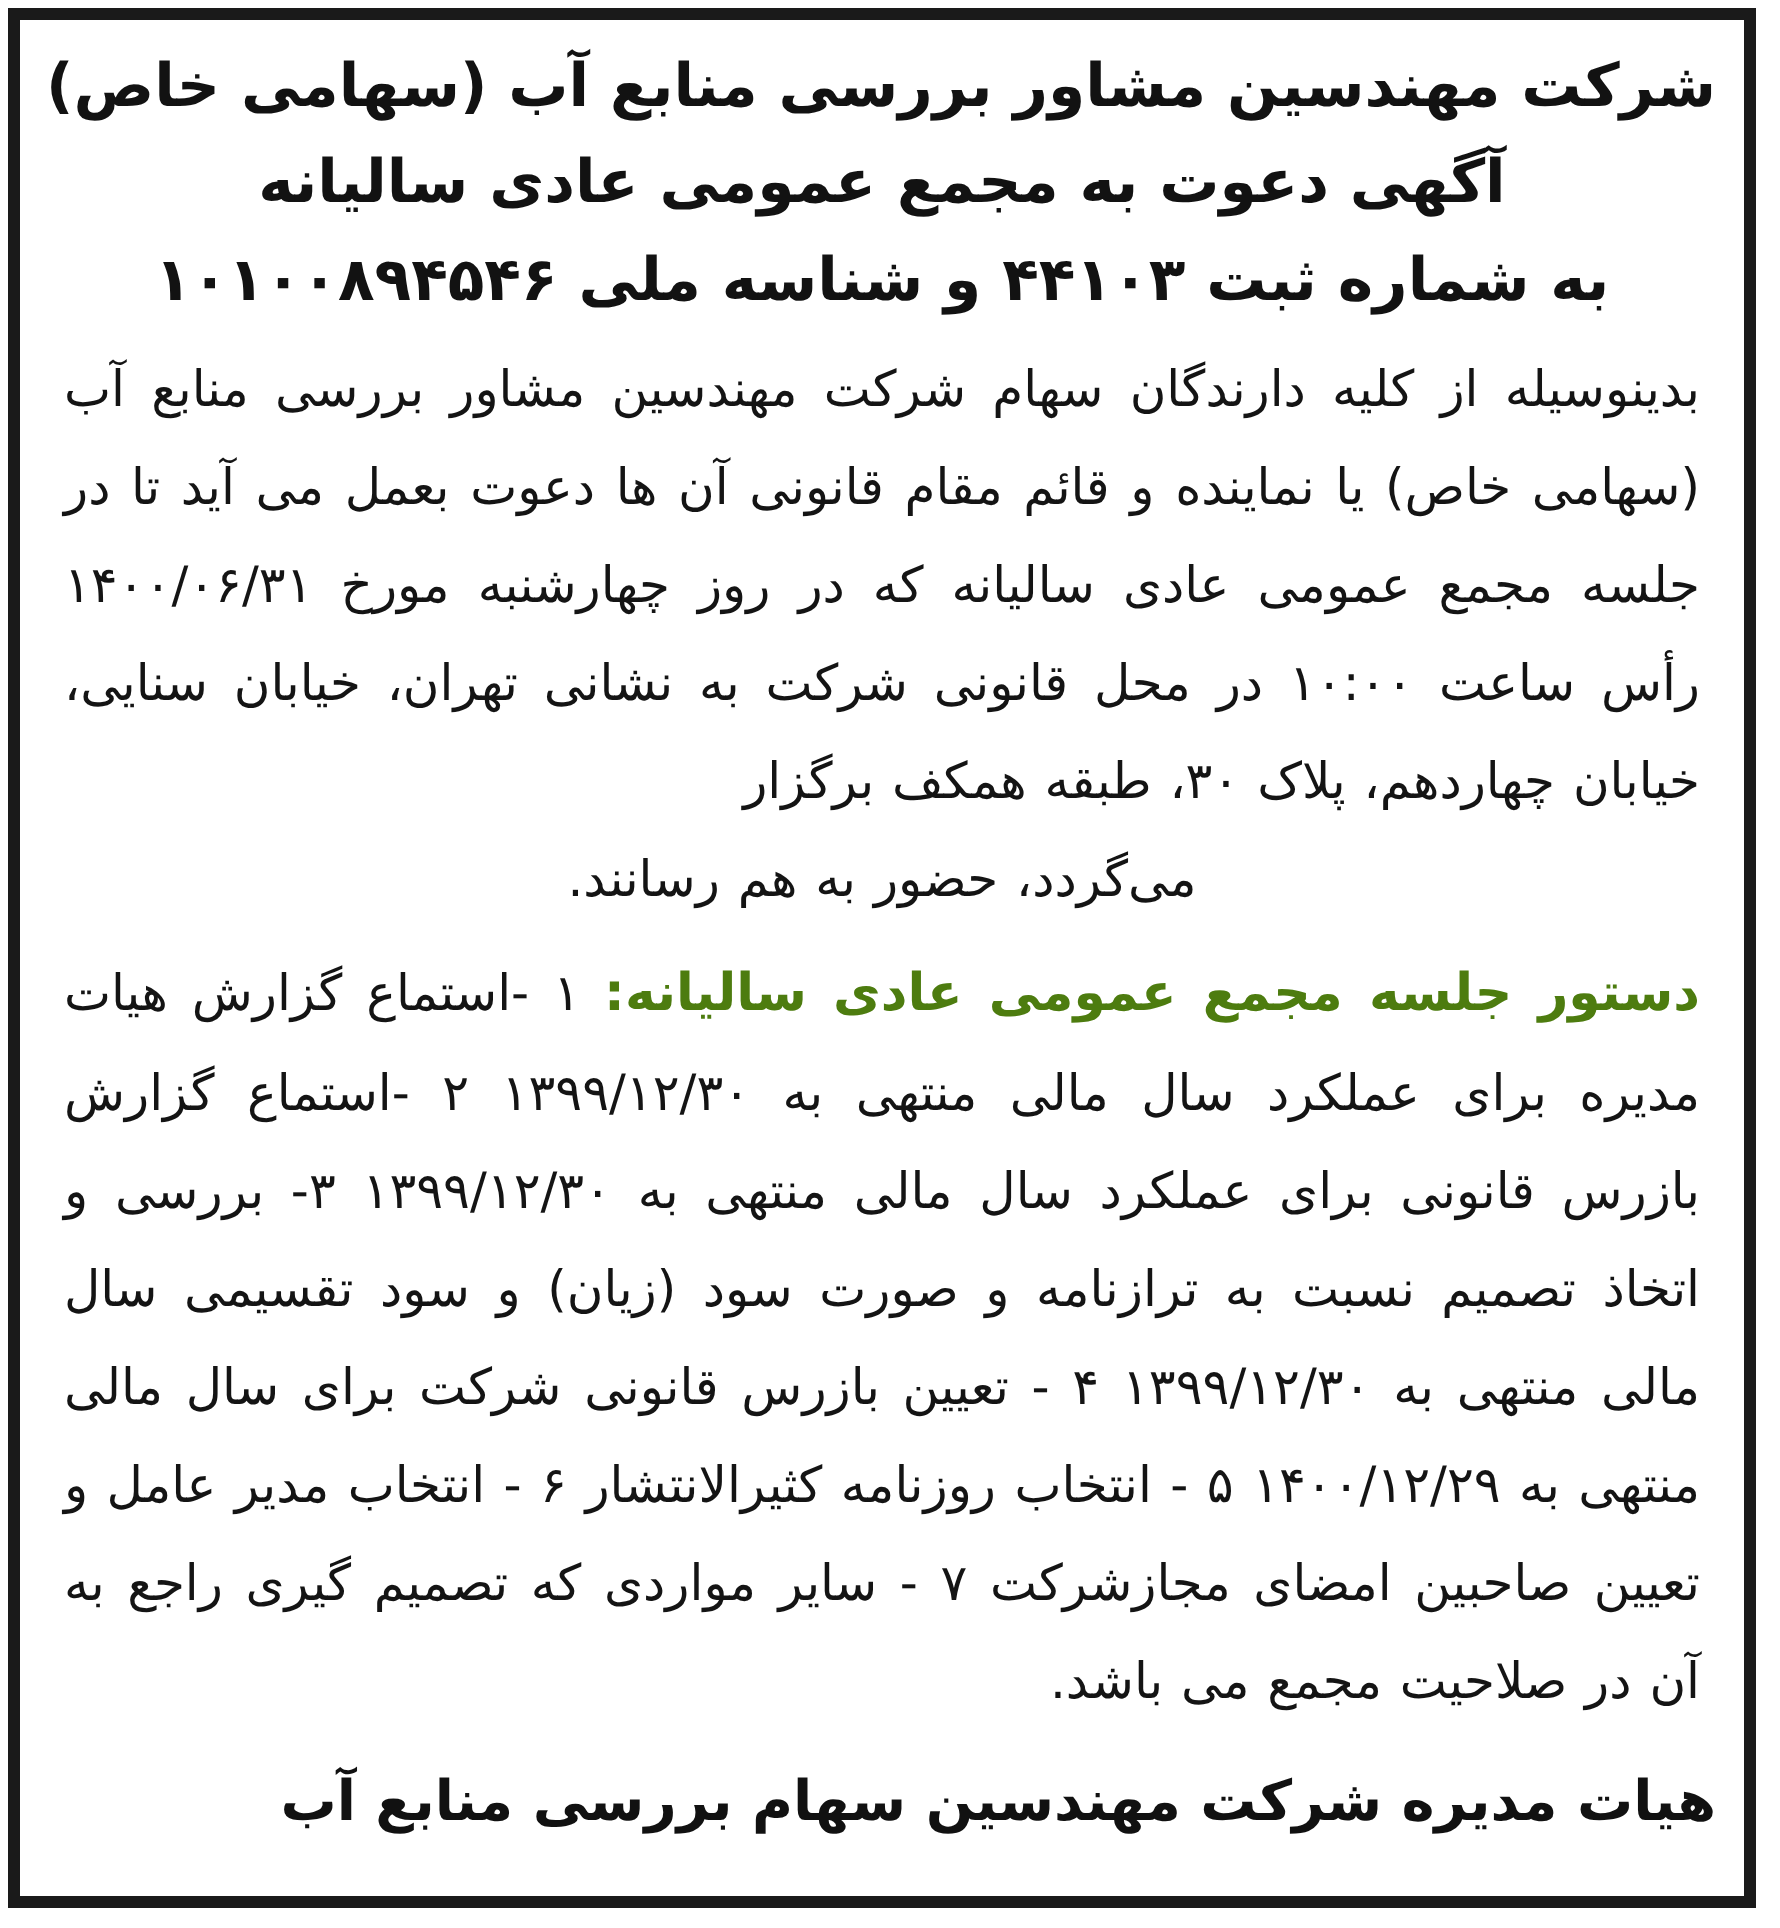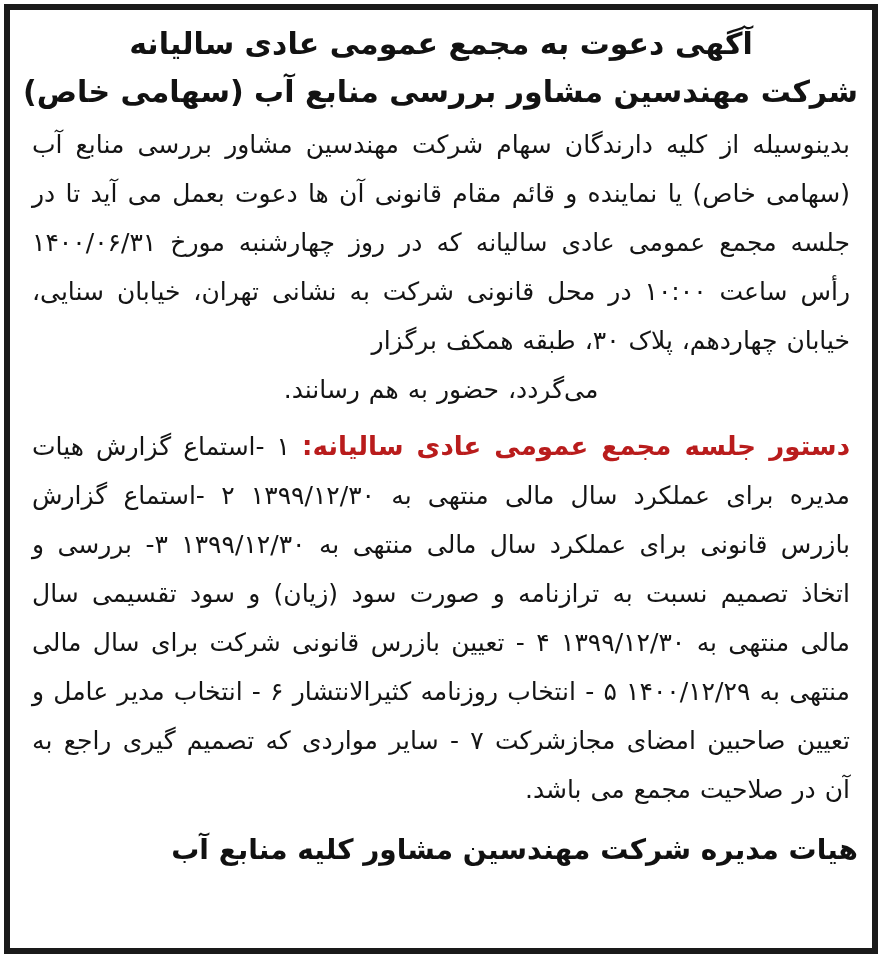--- a/index.html
+++ b/index.html
@@ -77,45 +77,46 @@
     text-align: left;
     text-align-last: center;
   }
 
   .agenda-paragraph {
     margin-top: 4px;
   }
   .agenda-title {
     font-weight: bold;
     font-size: 26px;
-    color: #b91c1c;
+    color: #4d7c0f;
   }
 
   
   .signature-line {
     margin-top: 10px;
     font-size: 28px;
     line-height: 52px;
     font-weight: bold;
     color: #111111;
     text-align: right;
     white-space: nowrap;
   }
 </style>
 </head>
 <body>
 
 <div class="notice-frame">
   <div class="notice-inner">
 
     <div class="notice-heading">
+      <span class="heading-line heading-line-2">شرکت مهندسین مشاور بررسی منابع آب (سهامی خاص)</span>
       <span class="heading-line heading-line-1">آگهی دعوت به مجمع عمومی عادی سالیانه</span>
-      <span class="heading-line heading-line-2">شرکت مهندسین مشاور بررسی منابع آب (سهامی خاص)</span>
+      <span class="heading-line heading-line-3">به شماره ثبت ۴۴۱۰۳ و شناسه ملی ۱۰۱۰۰۸۹۴۵۴۶</span>
     </div>
 
     <p class="body-paragraph paragraph-intro"><span>بدینوسیله از کلیه دارندگان سهام شرکت مهندسین مشاور بررسی منابع آب (سهامی خاص) یا نماینده و قائم مقام قانونی آن ها دعوت بعمل می آید تا در جلسه مجمع عمومی عادی سالیانه که در روز چهارشنبه مورخ ۱۴۰۰/۰۶/۳۱ رأس ساعت ۱۰:۰۰ در محل قانونی شرکت به نشانی تهران، خیابان سنایی، خیابان چهاردهم، پلاک ۳۰، طبقه همکف برگزار</span><span class="last-line">می‌گردد، حضور به هم رسانند.</span></p>
 
     <p class="body-paragraph agenda-paragraph"><span class="agenda-title">دستور جلسه مجمع عمومی عادی سالیانه:</span> <span>۱ -استماع گزارش هیات مدیره برای عملکرد سال مالی منتهی به ۱۳۹۹/۱۲/۳۰    ۲ -استماع گزارش بازرس قانونی برای عملکرد سال مالی منتهی به ۱۳۹۹/۱۲/۳۰ ۳- بررسی و اتخاذ تصمیم نسبت به ترازنامه و صورت سود (زیان) و سود تقسیمی سال مالی منتهی به ۱۳۹۹/۱۲/۳۰   ۴ -  تعیین بازرس قانونی شرکت برای سال مالی منتهی به ۱۴۰۰/۱۲/۲۹   ۵ -  انتخاب روزنامه کثیرالانتشار   ۶ -  انتخاب مدیر عامل و تعیین صاحبین امضای مجازشرکت ۷ - سایر مواردی که تصمیم گیری راجع به آن در صلاحیت مجمع می باشد.</span></p>
 
-    <div class="signature-line">هیات مدیره شرکت مهندسین مشاور کلیه منابع آب</div>
+    <div class="signature-line">هیات مدیره شرکت مهندسین سهام بررسی منابع آب</div>
 
   </div>
 </div>
 
 </body></html>

